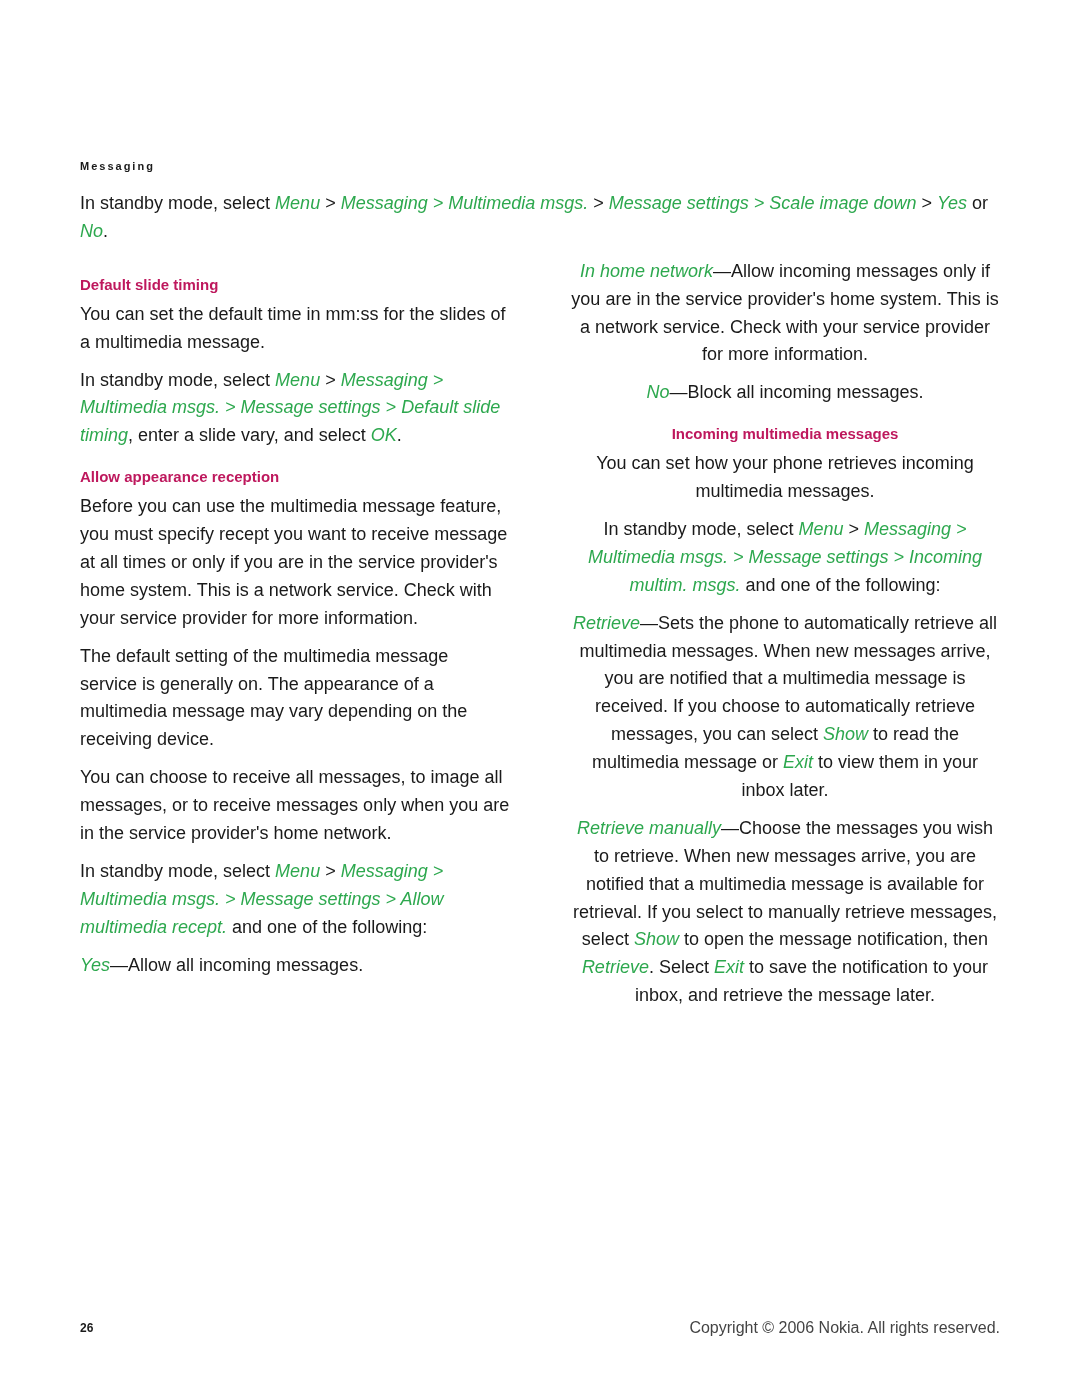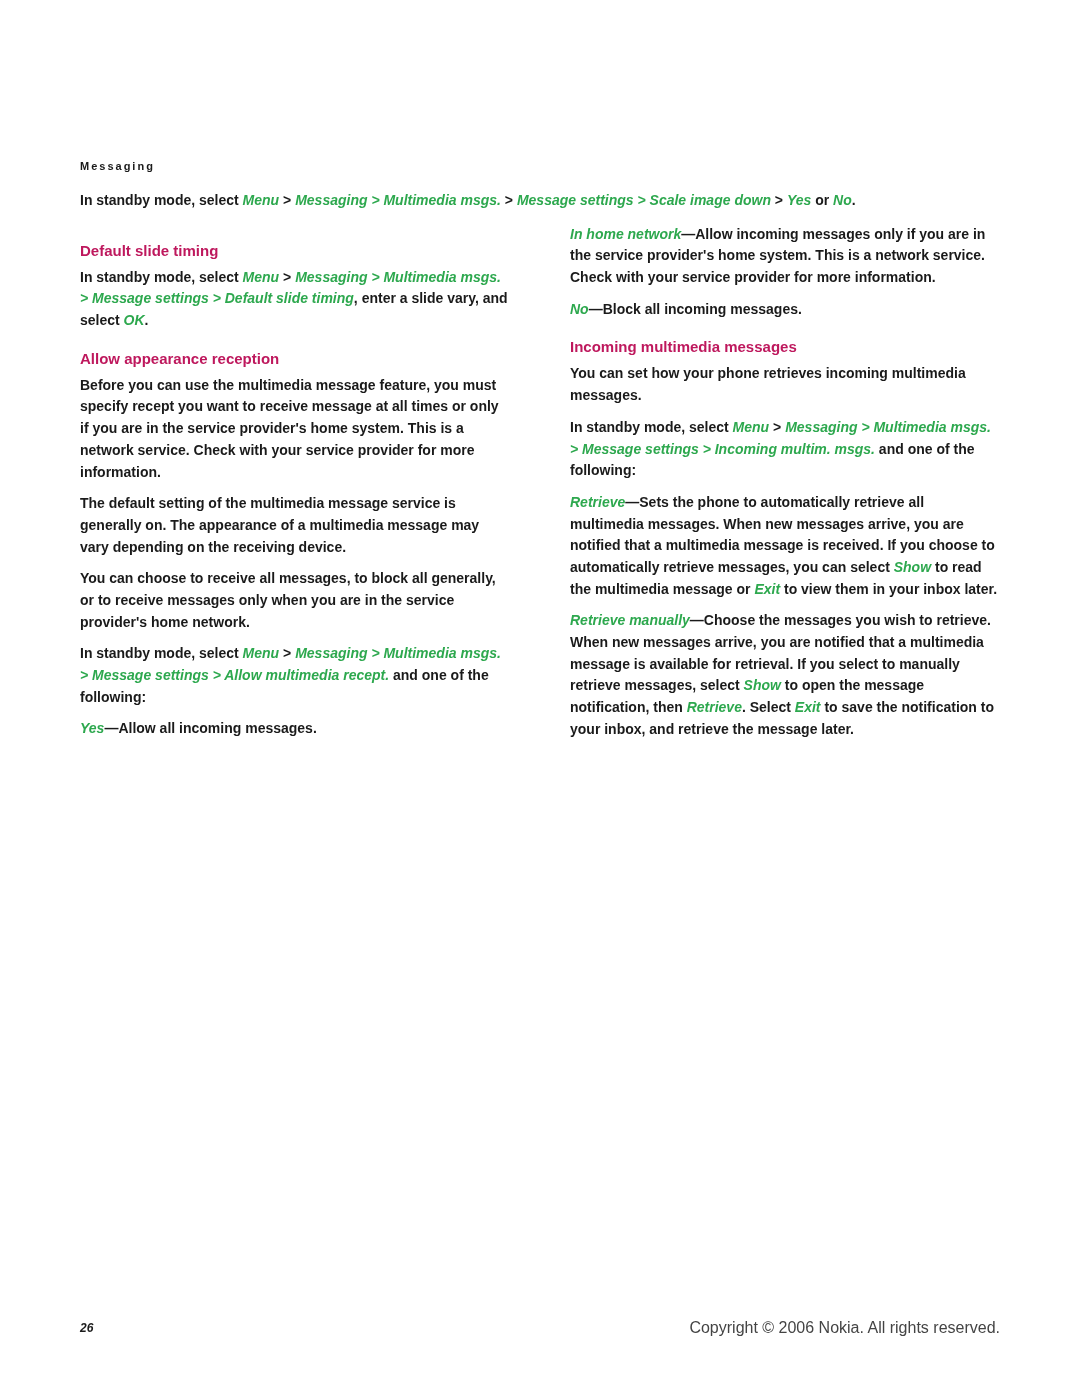--- a/index.html
+++ b/index.html
@@ -42,38 +42,38 @@
       gap: 0 40px;
       margin-bottom: 30px;
     }
 
     .left-col {
       padding-right: 10px;
     }
 
     .right-col {
       padding-left: 10px;
+      text-align: center;
     }
 
     .section-title {
       color: #be185d;
       font-size: 15px;
       font-weight: bold;
       margin-bottom: 8px;
       margin-top: 18px;
       font-family: Arial, Helvetica, sans-serif;
     }
 
     p {
-      font-size: 14px;
+      font-size: 18px;
       line-height: 1.55;
       color: #1a1a1a;
       margin-bottom: 10px;
       font-family: Arial, Helvetica, sans-serif;
-      font-weight: bold;
     }
 
     .green-italic {
       color: #2da84e;
       font-style: italic;
     }
 
     .footer {
       position: absolute;
       bottom: 60px;
@@ -82,21 +82,20 @@
       display: flex;
       justify-content: space-between;
       align-items: center;
       font-size: 12px;
       color: #1a1a1a;
     }
 
     .footer-page {
       font-size: 12px;
       font-weight: bold;
-      font-style: italic;
     }
 
     .footer-copyright {
       font-size: 16px;
       color: #444;
     }
 
     .intro-para {
       margin-bottom: 12px;
     }
@@ -111,32 +110,33 @@
   <p class="intro-para">
     <span>In standby mode, select </span><span class="green-italic">Menu</span><span> &gt; </span><span class="green-italic">Messaging &gt; Multimedia msgs.</span><span> &gt; </span><span class="green-italic">Message settings &gt; Scale image down</span><span> &gt; </span><span class="green-italic">Yes</span><span> or </span><span class="green-italic">No</span><span>.</span>
   </p>
 
   <div class="two-col">
 
     <div class="left-col">
 
       <div class="section-title">Default slide timing</div>
 
+      <p>You can set the default time in mm:ss for the slides of a multimedia message.</p>
 
       <p>
         <span>In standby mode, select </span><span class="green-italic">Menu</span><span> &gt; </span><span class="green-italic">Messaging &gt; Multimedia msgs. &gt; Message settings &gt; Default slide timing</span><span>, enter a slide vary, and select </span><span class="green-italic">OK</span><span>.</span>
       </p>
 
       <div class="section-title">Allow appearance reception</div>
 
       <p>Before you can use the multimedia message feature, you must specify recept you want to receive message at all times or only if you are in the service provider's home system. This is a network service. Check with your service provider for more information.</p>
 
       <p>The default setting of the multimedia message service is generally on. The appearance of a multimedia message may vary depending on the receiving device.</p>
 
-      <p>You can choose to receive all messages, to block all generally, or to receive messages only when you are in the service provider's home network.</p>
+      <p>You can choose to receive all messages, to image all messages, or to receive messages only when you are in the service provider's home network.</p>
 
       <p>
         <span>In standby mode, select </span><span class="green-italic">Menu</span><span> &gt; </span><span class="green-italic">Messaging &gt; Multimedia msgs. &gt; Message settings &gt; Allow multimedia recept.</span><span> and one of the following:</span>
       </p>
 
       <p>
         <span class="green-italic">Yes</span><span>—Allow all incoming messages.</span>
       </p>
 
     </div>

